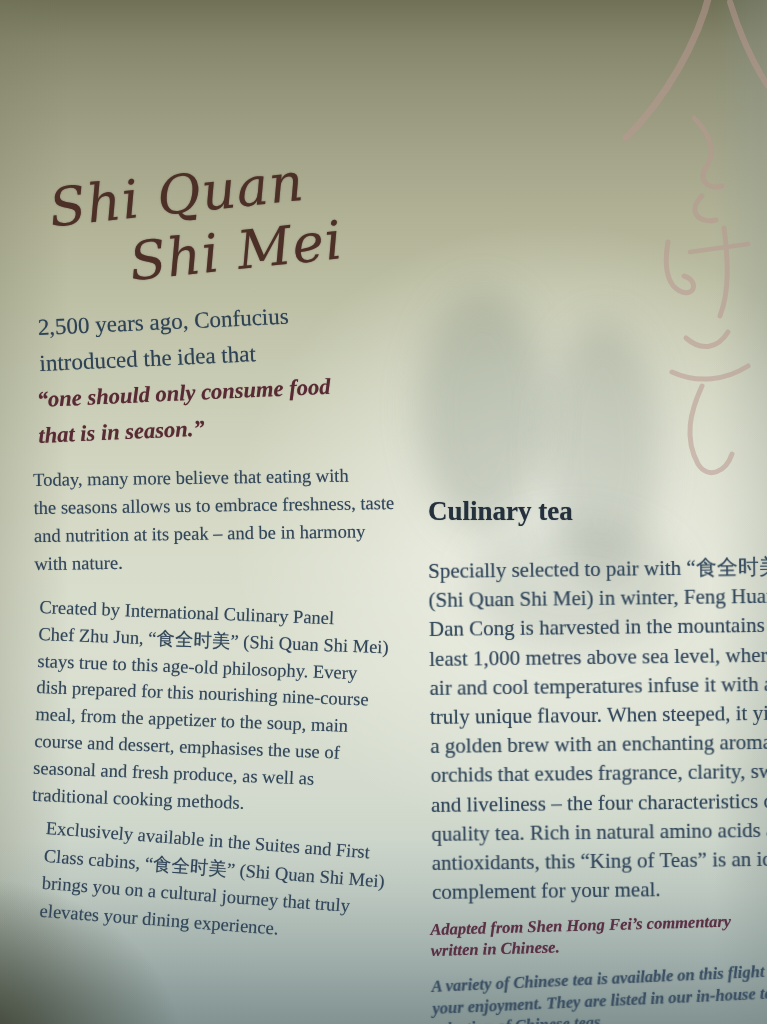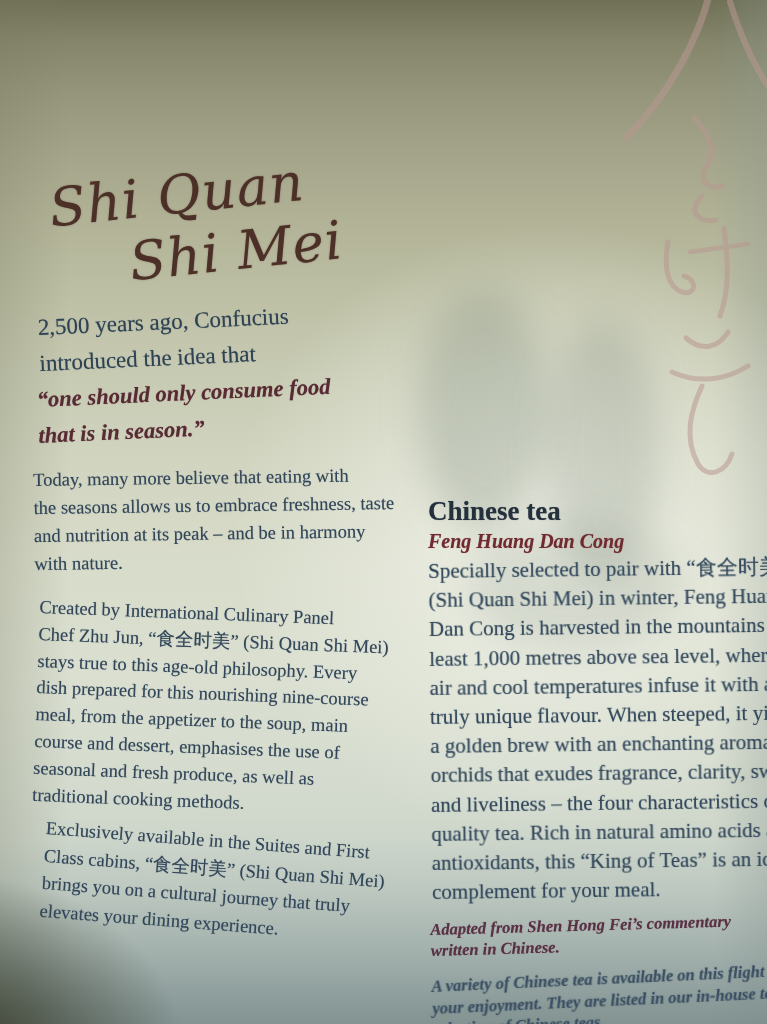--- a/index.html
+++ b/index.html
@@ -133,23 +133,22 @@
 meal, from the appetizer to the soup, main
 course and dessert, emphasises the use of
 seasonal and fresh produce, as well as
 traditional cooking methods.</div>
 
     <div class="text para para-exclusive">Exclusively available in the Suites and First
 Class cabins, “食全时美” (Shi Quan Shi Mei)
 brings you on a cultural journey that truly
 elevates your dining experience.</div>
 
-    <div class="text tea-heading">Chinese tea</div>
+    <div class="text tea-heading">Culinary tea</div>
 
-    <div class="text tea-name">Feng Huang Dan Cong</div>
 
     <div class="text tea-body">Specially selected to pair with “食全时美”
 (Shi Quan Shi Mei) in winter, Feng Huang
 Dan Cong is harvested in the mountains at
 least 1,000 metres above sea level, where the
 air and cool temperatures infuse it with a
 truly unique flavour. When steeped, it yields
 a golden brew with an enchanting aroma of
 orchids that exudes fragrance, clarity, sweetness
 and liveliness – the four characteristics of

